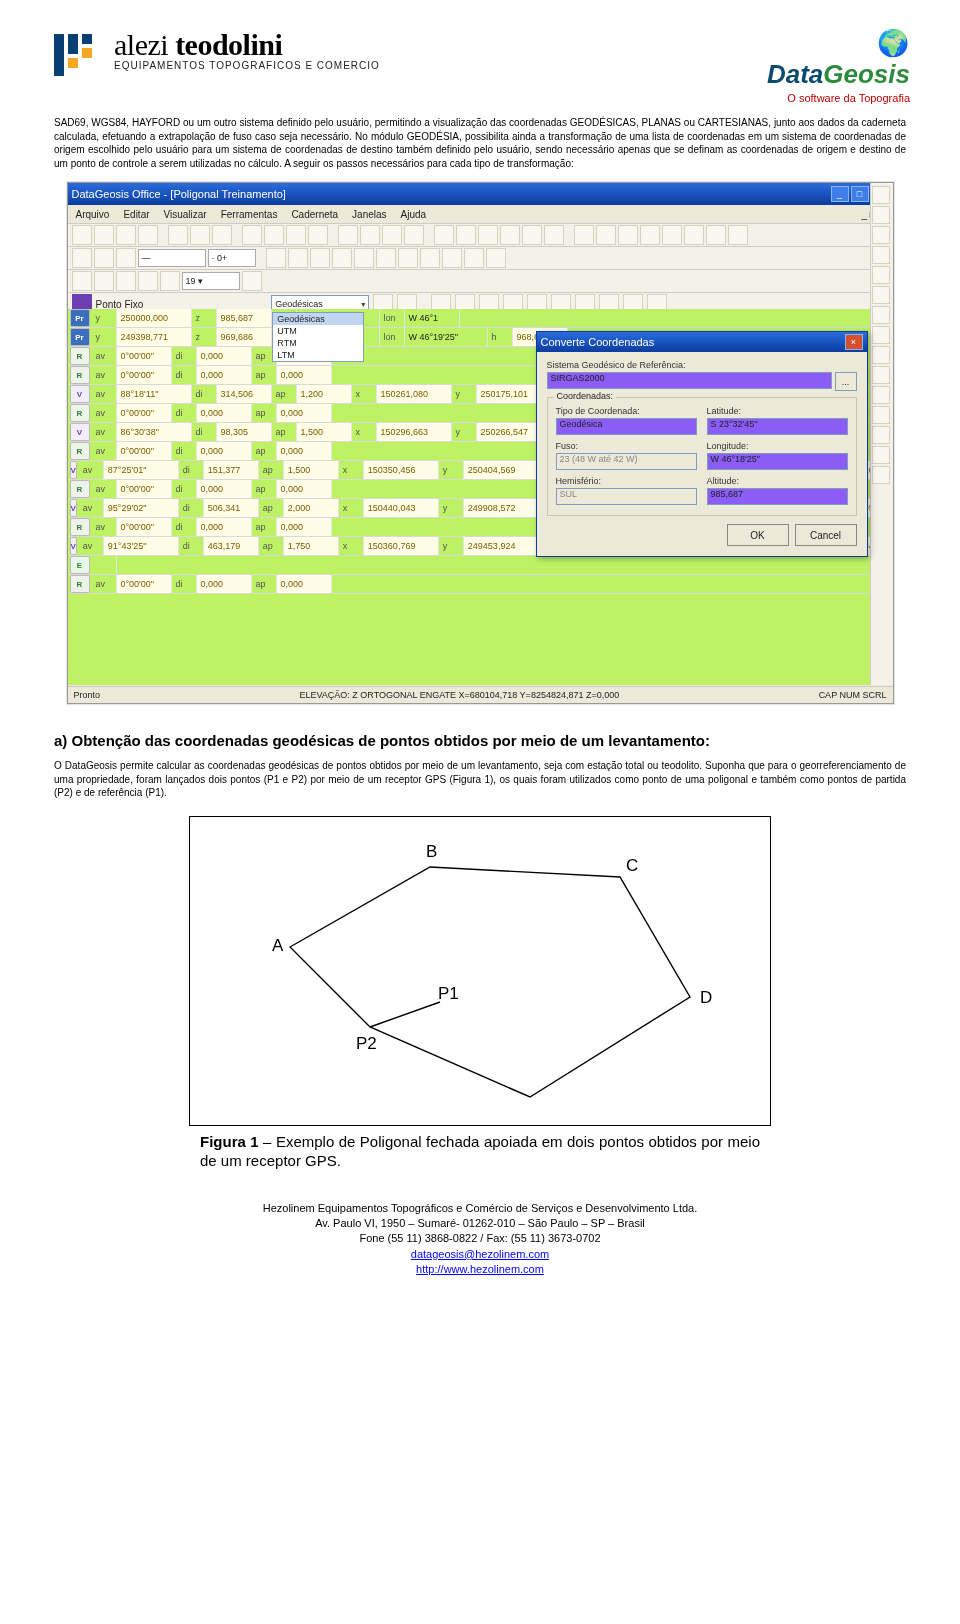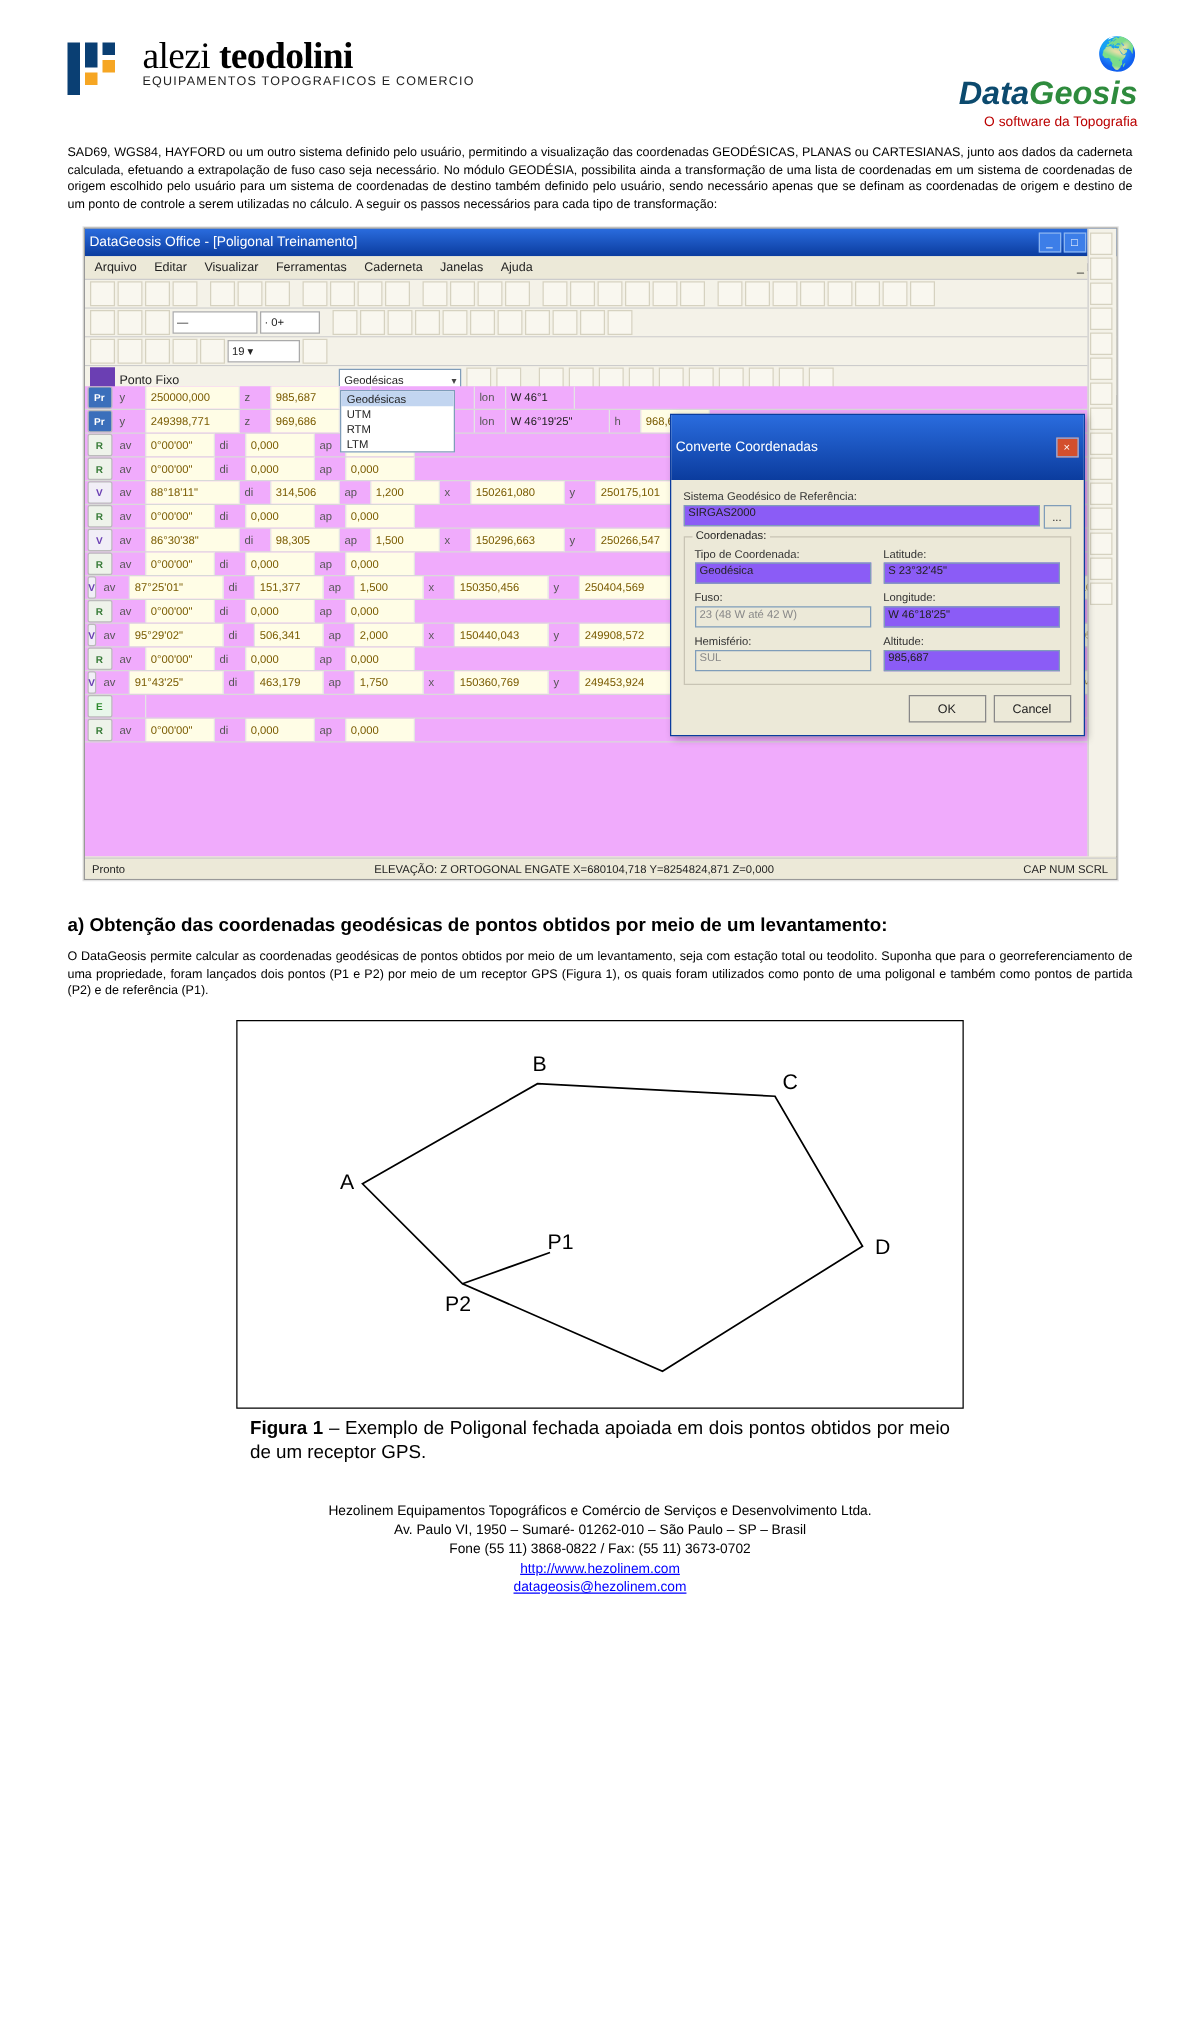--- a/index.html
+++ b/index.html
@@ -62,38 +62,38 @@
   .tbtn { width:18px; height:18px; background:#f9f7ef; border:1px solid #d6d2c0; display:inline-block;}
   .tsep { width:6px;}
   .tcombo { height:16px; min-width:60px; background:#fff; border:1px solid #aaa; display:inline-flex; align-items:center; padding:0 3px; font-size:9px;}
   .toolstrip { height:22px; background:#f4f2e8; border-bottom:1px solid #ccc; display:flex; align-items:center; padding:0 4px; gap:4px;}
   .toolstrip .lbl { font-size:10px; }
   .dropdownbox { background:#fff; border:1px solid #7f9db9; height:16px; min-width:90px; display:inline-flex; align-items:center; padding:0 3px; font-size:9px; position:relative;}
   .dropdownbox::after { content:"▾"; margin-left:auto; font-size:8px; color:#444;}
   .ddmenu { position:absolute; top:16px; left:0; background:#fff; border:1px solid #7f9db9; min-width:90px; z-index:5;}
   .ddmenu div { padding:1px 4px; font-size:9px;}
   .ddmenu div.sel { background:#c2d5f0;}
-  .worksheet { position:absolute; top:126px; left:0; right:22px; bottom:18px; background:#f0abfc; overflow:hidden;}
+  .worksheet { position:absolute; top:126px; left:0; right:22px; bottom:18px; background:#bef264; overflow:hidden;}
   .sheet-row { display:flex; height:18px; border-bottom:1px solid #d9d9d9; align-items:center;}
   .sheet-row .ico { width:18px; height:16px; margin:0 2px; border:1px solid #bbb; border-radius:2px; background:#e8eef7; display:flex; align-items:center; justify-content:center; font-size:8px; font-weight:bold;}
   .sheet-row .ico.pr { background:#3b6fbb; color:#fff;}
   .sheet-row .ico.r { background:#eef3ea; color:#3a7d3a;}
   .sheet-row .ico.v { background:#f1eef7; color:#6b3fb3;}
   .sheet-row .ico.e { background:#e8f7ea; color:#2c8a2c;}
   .cell { border-right:1px solid #e4e4e4; padding:0 4px; font-size:9px; height:100%; display:flex; align-items:center; min-width:46px;}
   .cell.k { min-width:16px; color:#555;}
   .cell.num { background:#fffde6; color:#7a5b00;}
   .cell.wid { min-width:66px;}
   .cell.widl { min-width:74px;}
   .rtoolbar { position:absolute; top:0; right:0; width:20px; bottom:18px; background:#f4f2e8; border-left:1px solid #ccc; display:flex; flex-direction:column; gap:2px; padding:3px 1px;}
   .rtoolbar .tb { width:16px; height:16px; background:#f9f7ef; border:1px solid #d6d2c0;}
   .statusbar { position:absolute; left:0; right:0; bottom:0; height:16px; background:#ece9d8; border-top:1px solid #ccc; display:flex; align-items:center; font-size:9px; gap:12px; padding:0 6px; justify-content:space-between;}
   
   .dialog { position:absolute; top:148px; left:468px; width:330px; background:#ece9d8; border:1px solid #0b3c9e; box-shadow:2px 2px 6px rgba(0,0,0,0.3); z-index:10;}
-  .dialog .dtitle { height:20px; background:linear-gradient(#2a6cde,#0b3c9e); color:#fff; font-size:11px; display:flex; align-items:center; justify-content:space-between; padding:16px 4px;}
+  .dialog .dtitle { height:20px; background:linear-gradient(#2a6cde,#0b3c9e); color:#fff; font-size:11px; display:flex; align-items:center; justify-content:space-between; padding:0 4px;}
   .dialog .dtitle .xbtn { width:16px; height:14px; background:#d34f2d; border:1px solid #8ab4f0; display:flex; align-items:center; justify-content:center; font-size:9px;}
   .dialog .dbody { padding:8px 10px 10px 10px; font-size:10px;}
   .dfield { margin-bottom:6px;}
   .dfield label { display:block; font-size:9px; margin-bottom:2px; color:#333;}
   .dinput { width:100%; height:17px; background:#8b5cf6; border:1px solid #7f9db9; font-size:9px; padding:0 3px; box-sizing:border-box;}
   .dinput.disabled { background:#ece9d8; color:#888;}
   .drow { display:flex; gap:10px;}
   .drow .dfield { flex:1;}
   .groupbox { border:1px solid #c8c4b4; padding:8px 8px 4px 8px; margin-top:6px; position:relative;}
   .groupbox .gtitle { position:absolute; top:-7px; left:6px; background:#ece9d8; padding:0 3px; font-size:9px;}
@@ -533,17 +533,17 @@
     </svg>
   </div>
   <div class="fig-caption">
     <span>Figura 1</span><span class="normal"> – Exemplo de Poligonal fechada apoiada em dois pontos obtidos por meio de um receptor GPS.</span>
   </div>
 
   <div class="footer">
     <div>Hezolinem Equipamentos Topográficos e Comércio de Serviços e Desenvolvimento Ltda.</div>
     <div>Av. Paulo VI, 1950 – Sumaré- 01262-010 – São Paulo – SP – Brasil</div>
     <div>Fone (55 11) 3868-0822 / Fax: (55 11) 3673-0702</div>
+    <div><a>datageosis@hezolinem.com</a></div>
     <div><a>http://www.hezolinem.com</a></div>
-    <div><a>datageosis@hezolinem.com</a></div>
   </div>
 
 </div>
 
 </body></html>

